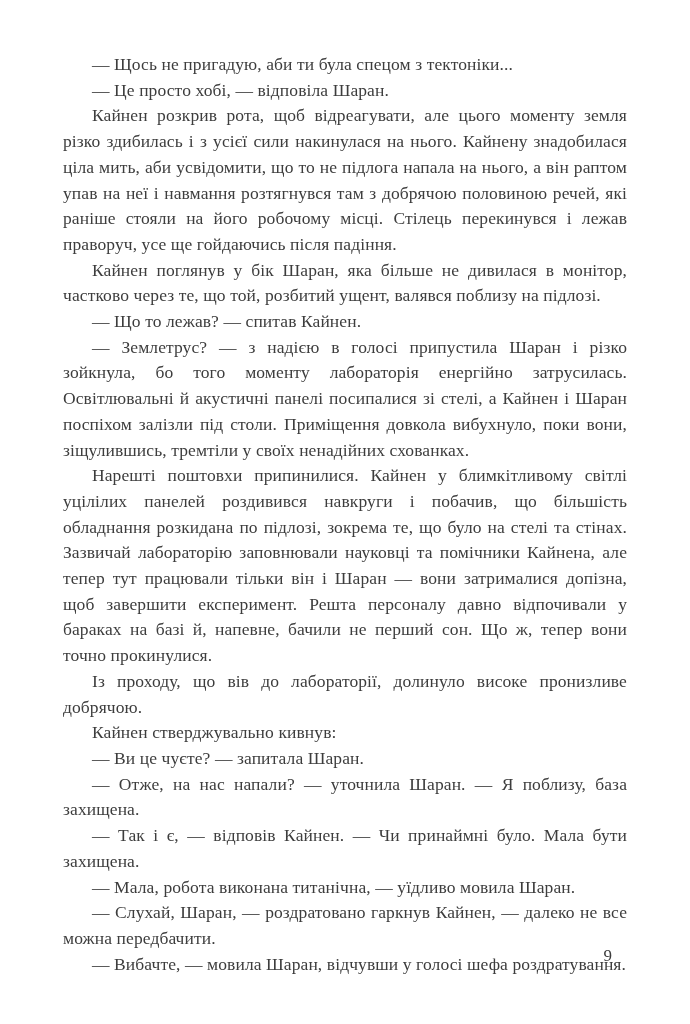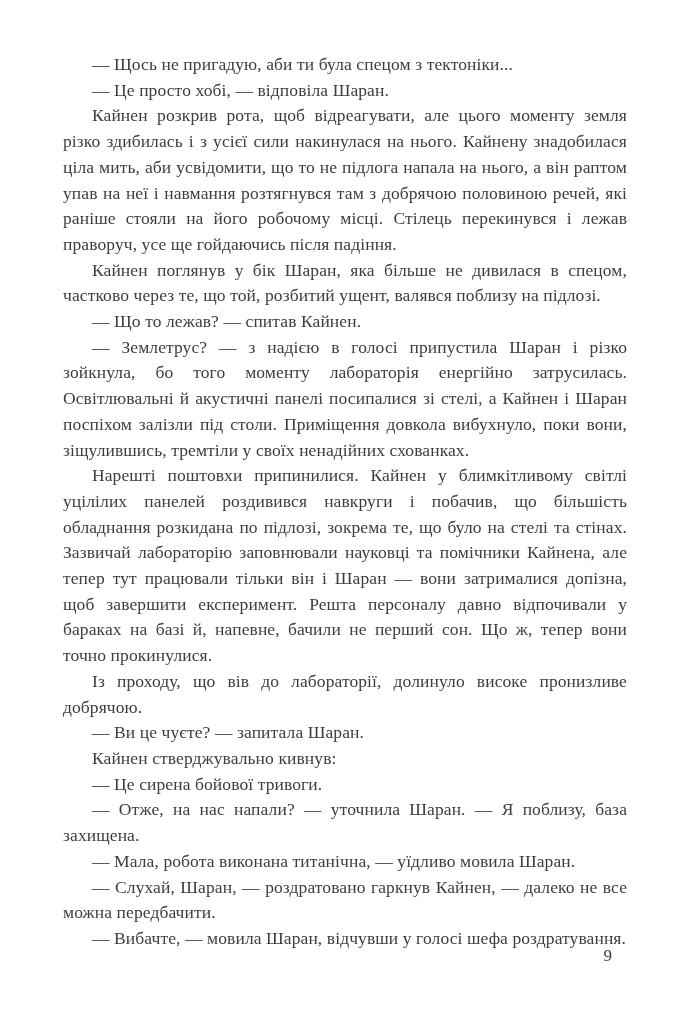--- a/index.html
+++ b/index.html
@@ -41,27 +41,27 @@
   }
 </style>
 </head>
 <body>
 
 <div class="book-page">
   <div class="text-body">
     <p>— Щось не пригадую, аби ти була спецом з тектоніки...</p>
     <p>— Це просто хобі, — відповіла Шаран.</p>
     <p>Кайнен розкрив рота, щоб відреагувати, але цього моменту земля різко здибилась і з усієї сили накинулася на нього. Кайнену знадобилася ціла мить, аби усвідомити, що то не підлога напала на нього, а він раптом упав на неї і навмання розтягнувся там з добрячою половиною речей, які раніше стояли на його робочому місці. Стілець перекинувся і лежав праворуч, усе ще гойдаючись після падіння.</p>
-    <p>Кайнен поглянув у бік Шаран, яка більше не дивилася в спецом, частково через те, що той, розбитий ущент, валявся поблизу на підлозі.</p>
+    <p>Кайнен поглянув у бік Шаран, яка більше не дивилася в монітор, частково через те, що той, розбитий ущент, валявся поблизу на підлозі.</p>
     <p>— Що то лежав? — спитав Кайнен.</p>
     <p>— Землетрус? — з надією в голосі припустила Шаран і різко зойкнула, бо того моменту лабораторія енергійно затрусилась. Освітлювальні й акустичні панелі посипалися зі стелі, а Кайнен і Шаран поспіхом залізли під столи. Приміщення довкола вибухнуло, поки вони, зіщулившись, тремтіли у своїх ненадійних схованках.</p>
     <p>Нарешті поштовхи припинилися. Кайнен у блимкітливому світлі уцілілих панелей роздивився навкруги і побачив, що більшість обладнання розкидана по підлозі, зокрема те, що було на стелі та стінах. Зазвичай лабораторію заповнювали науковці та помічники Кайнена, але тепер тут працювали тільки він і Шаран — вони затрималися допізна, щоб завершити експеримент. Решта персоналу давно відпочивали у бараках на базі й, напевне, бачили не перший сон. Що ж, тепер вони точно прокинулися.</p>
     <p>Із проходу, що вів до лабораторії, долинуло високе пронизливе добрячою.</p>
+    <p>Кайнен стверджувально кивнув:</p>
     <p>— Ви це чуєте? — запитала Шаран.</p>
-    <p>Кайнен стверджувально кивнув:</p>
-    <p>— Це сирена бойової тривоги.</p>
     <p>— Отже, на нас напали? — уточнила Шаран. — Я поблизу, база захищена.</p>
+    <p>— Так і є, — відповів Кайнен. — Чи принаймні було. Мала бути захищена.</p>
     <p>— Мала, робота виконана титанічна, — уїдливо мовила Шаран.</p>
     <p>— Слухай, Шаран, — роздратовано гаркнув Кайнен, — далеко не все можна передбачити.</p>
     <p>— Вибачте, — мовила Шаран, відчувши у голосі шефа роздратування.</p>
   </div>
   <span class="page-number">9</span>
 </div>
 
 </body></html>

